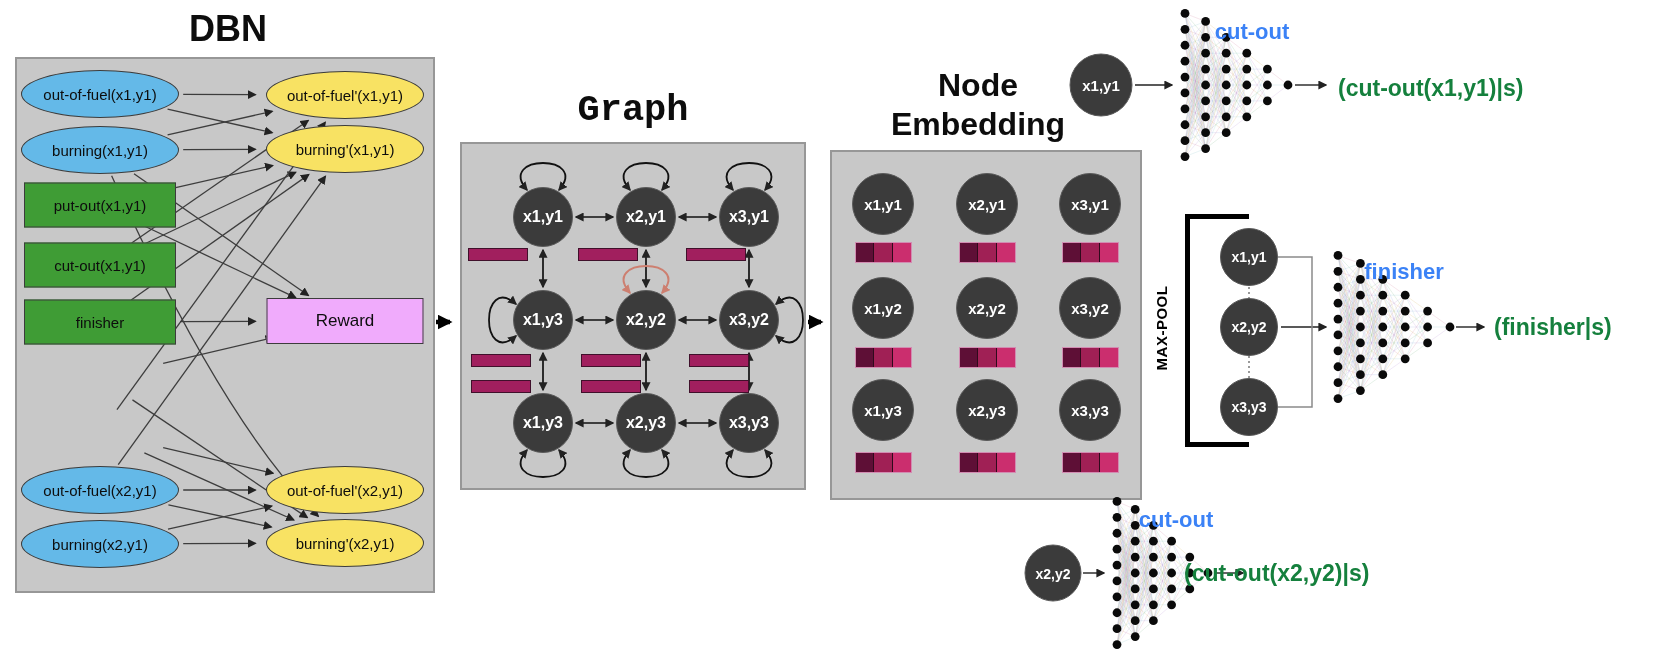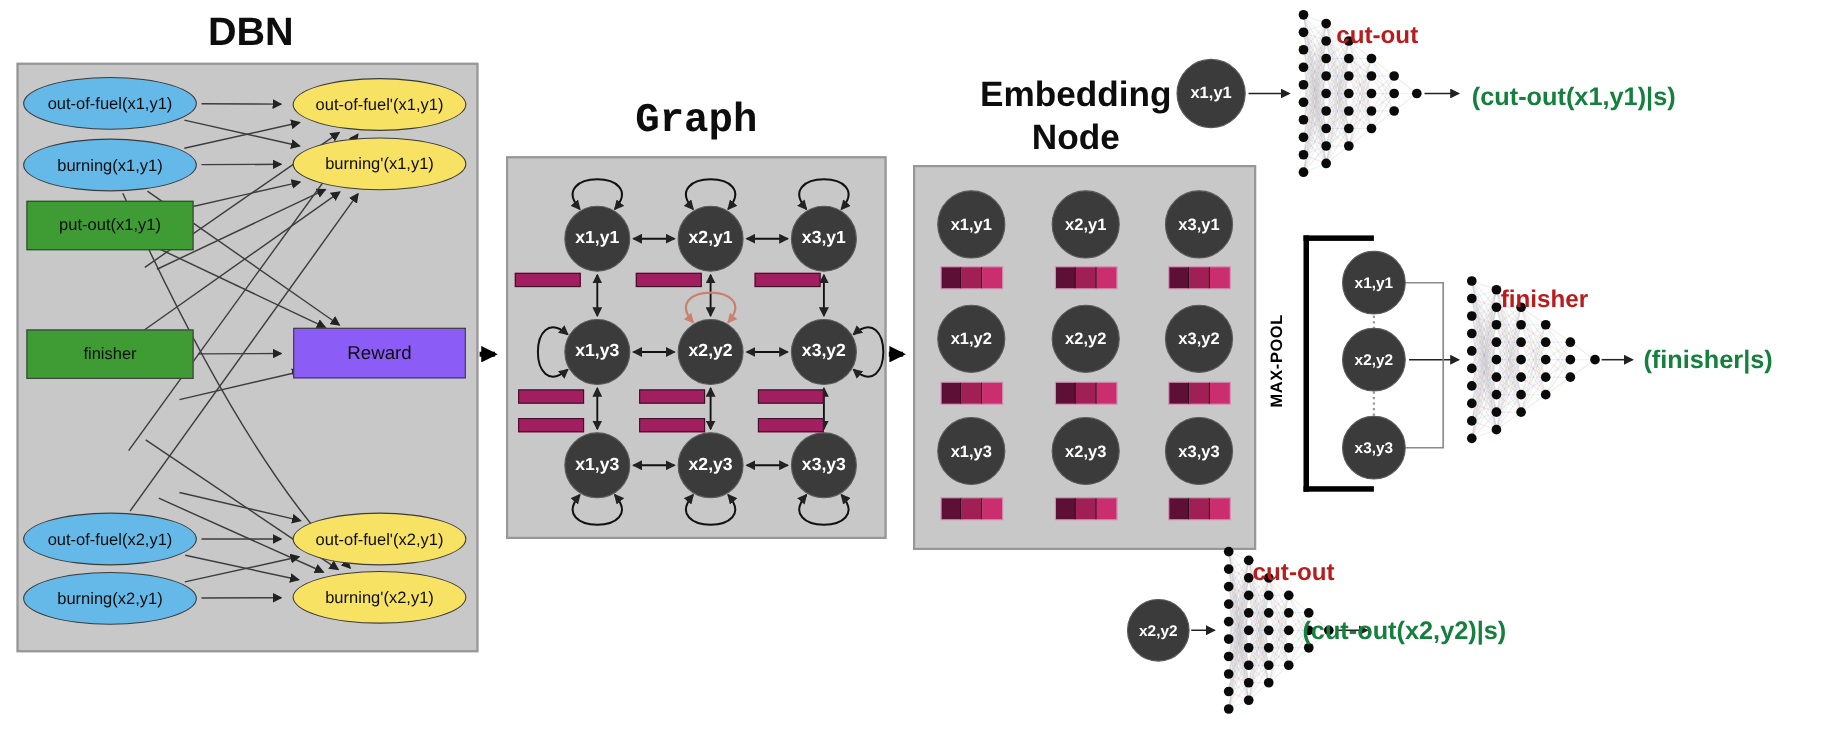--- a/index.html
+++ b/index.html
@@ -7,30 +7,30 @@
          font-family:"Liberation Sans","DejaVu Sans",sans-serif;}
   .panel{position:absolute;background:#c8c8c8;border:2px solid #979797;box-sizing:border-box;z-index:1;}
   #wires{position:absolute;left:0;top:0;z-index:2;pointer-events:none;}
   .title{position:absolute;font-weight:bold;color:#0d0d0d;transform:translateX(-50%);text-align:center;z-index:4;white-space:nowrap;}
   .node{position:absolute;display:flex;align-items:center;justify-content:center;font-size:15px;color:#0d0d0d;
         transform:translate(-50%,-50%);text-align:center;border:1.5px solid #3c3c3c;box-sizing:border-box;z-index:3;white-space:nowrap;}
   .ellipse{border-radius:50%;}
   .k-state{background:#64b9e8;}
   .k-action{background:#3f9c35;}
   .k-next{background:#f8e263;}
-  .k-reward{background:#8b5cf6;font-size:17px;}
+  .k-reward{background:#f0abfc;font-size:17px;}
   .gnode{position:absolute;border-radius:50%;background:#3b3b3b;color:#fff;font-weight:bold;
          display:flex;align-items:center;justify-content:center;transform:translate(-50%,-50%);
          border:1px solid #5a5a5a;box-sizing:border-box;z-index:3;white-space:nowrap;}
   .gbar{position:absolute;background:#a11f5e;border:1.5px solid #40102b;box-sizing:border-box;z-index:3;}
   .ebar{position:absolute;display:flex;border:1px solid #d28cb2;box-sizing:border-box;z-index:3;}
   .ebar span{display:block;height:100%;box-sizing:border-box;border-right:1px solid #2f0a1c;}
   .ebar span:last-child{border-right:none;}
   .outtext{position:absolute;font-weight:bold;font-size:23px;color:#15803d;white-space:nowrap;transform:translateY(-50%);z-index:4;}
-  .netlabel{position:absolute;font-weight:bold;font-size:22px;color:#b91c1c;transform:translate(-50%,-50%);white-space:nowrap;z-index:4;}
+  .netlabel{position:absolute;font-weight:bold;font-size:22px;color:#3b82f6;transform:translate(-50%,-50%);white-space:nowrap;z-index:4;}
   .bracket{position:absolute;background:#000;z-index:4;}
   .maxpool{position:absolute;font-size:15px;font-weight:bold;color:#000;transform:translate(-50%,-50%) rotate(-90deg);
            white-space:nowrap;z-index:4;letter-spacing:.5px;}
 </style>
 </head>
 <body>
 
 <div id="stage">
 
   <div class="panel" style="left:15px;top:57px;width:420px;height:536px;"></div>
@@ -840,22 +840,22 @@
     <g id="g-pool">
         <path d="M1278,257 H1312 V407 H1278" fill="none" stroke="#8a8a8a" stroke-width="1.5"></path>
         <line x1="1249" y1="287" x2="1249" y2="300" stroke="#999" stroke-width="2" stroke-dasharray="2 3"></line>
         <line x1="1249" y1="356" x2="1249" y2="379" stroke="#999" stroke-width="2" stroke-dasharray="2 3"></line>
       </g>
   </svg>
 
   <div class="title" style="left:228px;top:8px;font-size:36px;">DBN</div>
   <div class="title" style="left:633px;top:89px;font-size:37px;font-family:Liberation Mono, monospace;">Graph</div>
   <div class="title" style="left:978px;top:66px;font-size:32px;line-height:39px;">
+    <div>Node</div>
     <div>Embedding</div>
-    <div>Node</div>
   </div>
 
   <div class="gnode" style="left:1101px;top:85px;width:63px;height:63px;font-size:15px;">x1,y1</div>
   <div class="netlabel" style="left:1252px;top:32px;">cut-out</div>
   <div class="outtext" style="left:1338px;top:88px;">(cut-out(x1,y1)|s)</div>
 
   <div class="bracket" style="left:1185px;top:214px;width:4.5px;height:233px;"></div>
   <div class="bracket" style="left:1185px;top:214px;width:64px;height:4.5px;"></div>
   <div class="bracket" style="left:1185px;top:442px;width:64px;height:4.5px;"></div>
   <div class="maxpool" style="left:1161px;top:328px;">MAX-POOL</div>
@@ -865,20 +865,21 @@
   <div class="gnode" style="left:1249px;top:407px;width:58px;height:58px;font-size:14px;">x3,y3</div>
   <div class="netlabel" style="left:1404px;top:272px;">finisher</div>
   <div class="outtext" style="left:1494px;top:327px;">(finisher|s)</div>
 
   <div class="gnode" style="left:1053px;top:573px;width:57px;height:57px;font-size:14px;">x2,y2</div>
   <div class="netlabel" style="left:1176px;top:520px;">cut-out</div>
   <div class="outtext" style="left:1184px;top:573px;">(cut-out(x2,y2)|s)</div>
 <div class="node ellipse k-state" style="left:100px;top:94px;width:158px;height:48px;">out-of-fuel(x1,y1)</div>
     <div class="node ellipse k-state" style="left:100px;top:150px;width:158px;height:48px;">burning(x1,y1)</div>
     <div class="node  k-action" style="left:100px;top:205px;width:152px;height:45px;">put-out(x1,y1)</div>
+    <div class="node  k-action" style="left:100px;top:265px;width:152px;height:45px;">cut-out(x1,y1)</div>
     <div class="node  k-action" style="left:100px;top:322px;width:152px;height:45px;">finisher</div>
     <div class="node ellipse k-state" style="left:100px;top:490px;width:158px;height:48px;">out-of-fuel(x2,y1)</div>
     <div class="node ellipse k-state" style="left:100px;top:544px;width:158px;height:48px;">burning(x2,y1)</div>
     <div class="node ellipse k-next" style="left:345px;top:95px;width:158px;height:48px;">out-of-fuel'(x1,y1)</div>
     <div class="node ellipse k-next" style="left:345px;top:149px;width:158px;height:48px;">burning'(x1,y1)</div>
     <div class="node  k-reward" style="left:345px;top:321px;width:157px;height:46px;">Reward</div>
     <div class="node ellipse k-next" style="left:345px;top:490px;width:158px;height:48px;">out-of-fuel'(x2,y1)</div>
     <div class="node ellipse k-next" style="left:345px;top:543px;width:158px;height:48px;">burning'(x2,y1)</div>
     <div class="gnode" style="left:543px;top:217px;width:60px;height:60px;font-size:16px;">x1,y1</div>
     <div class="gnode" style="left:646px;top:217px;width:60px;height:60px;font-size:16px;">x2,y1</div>

